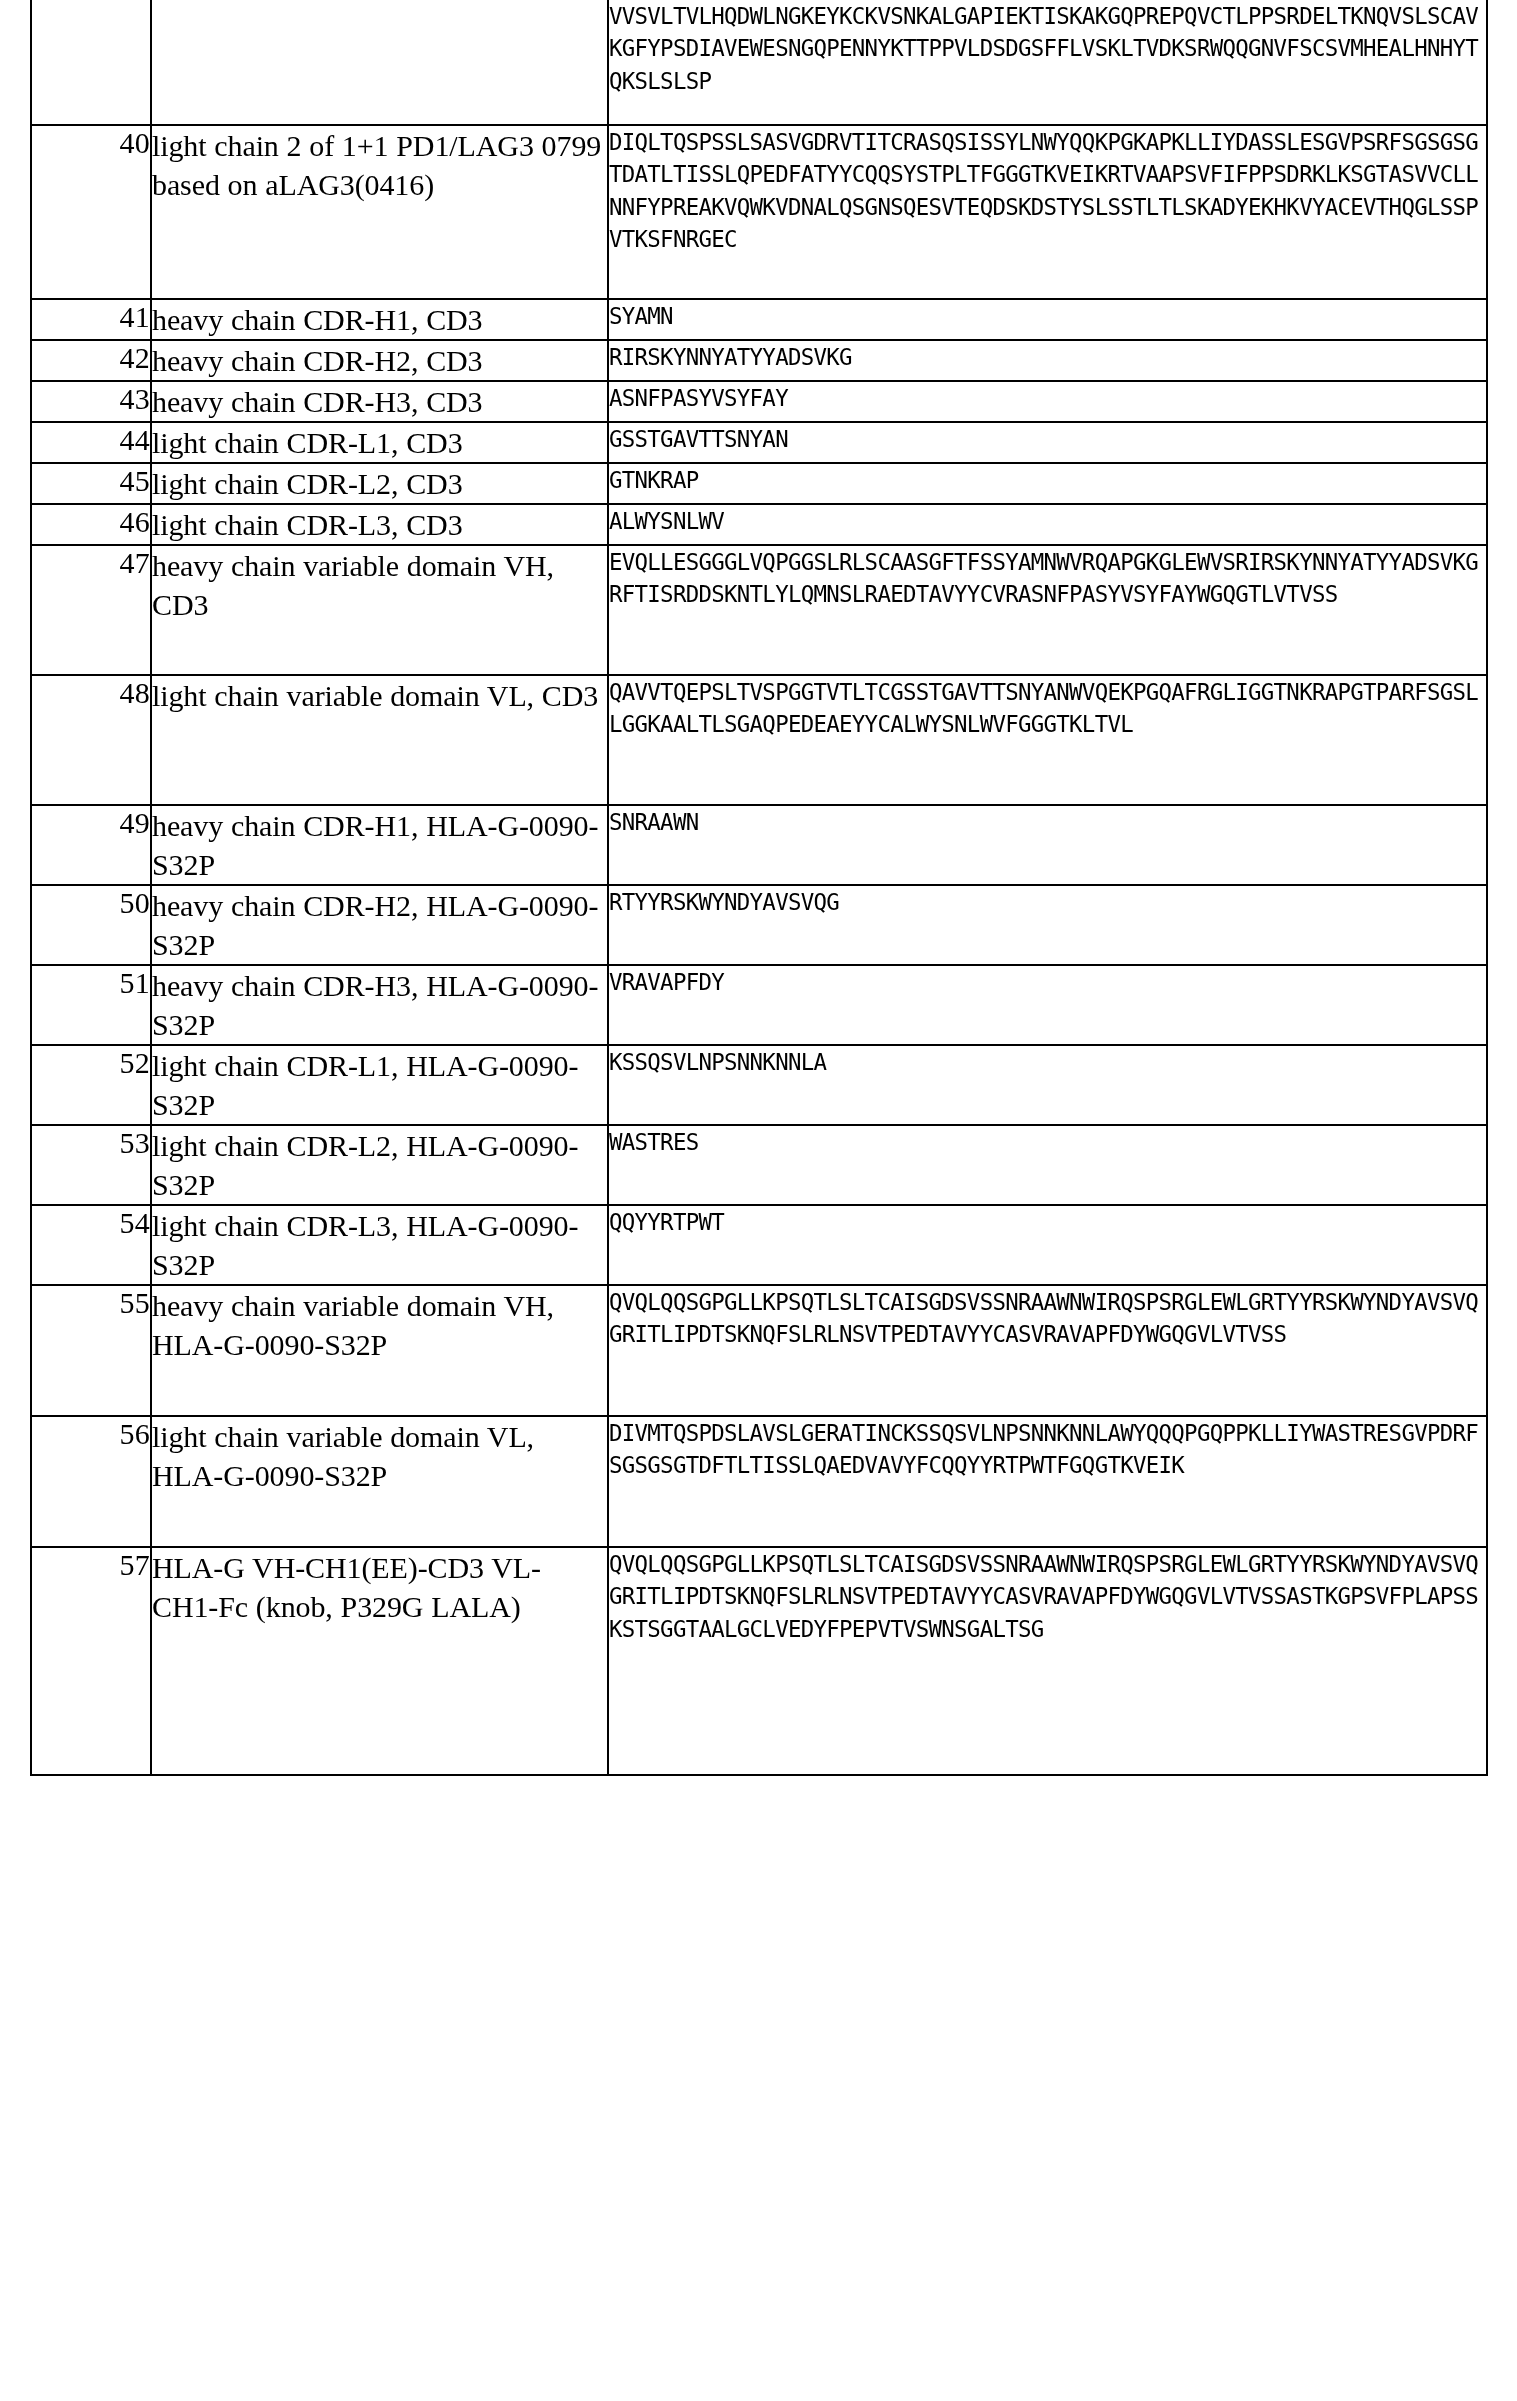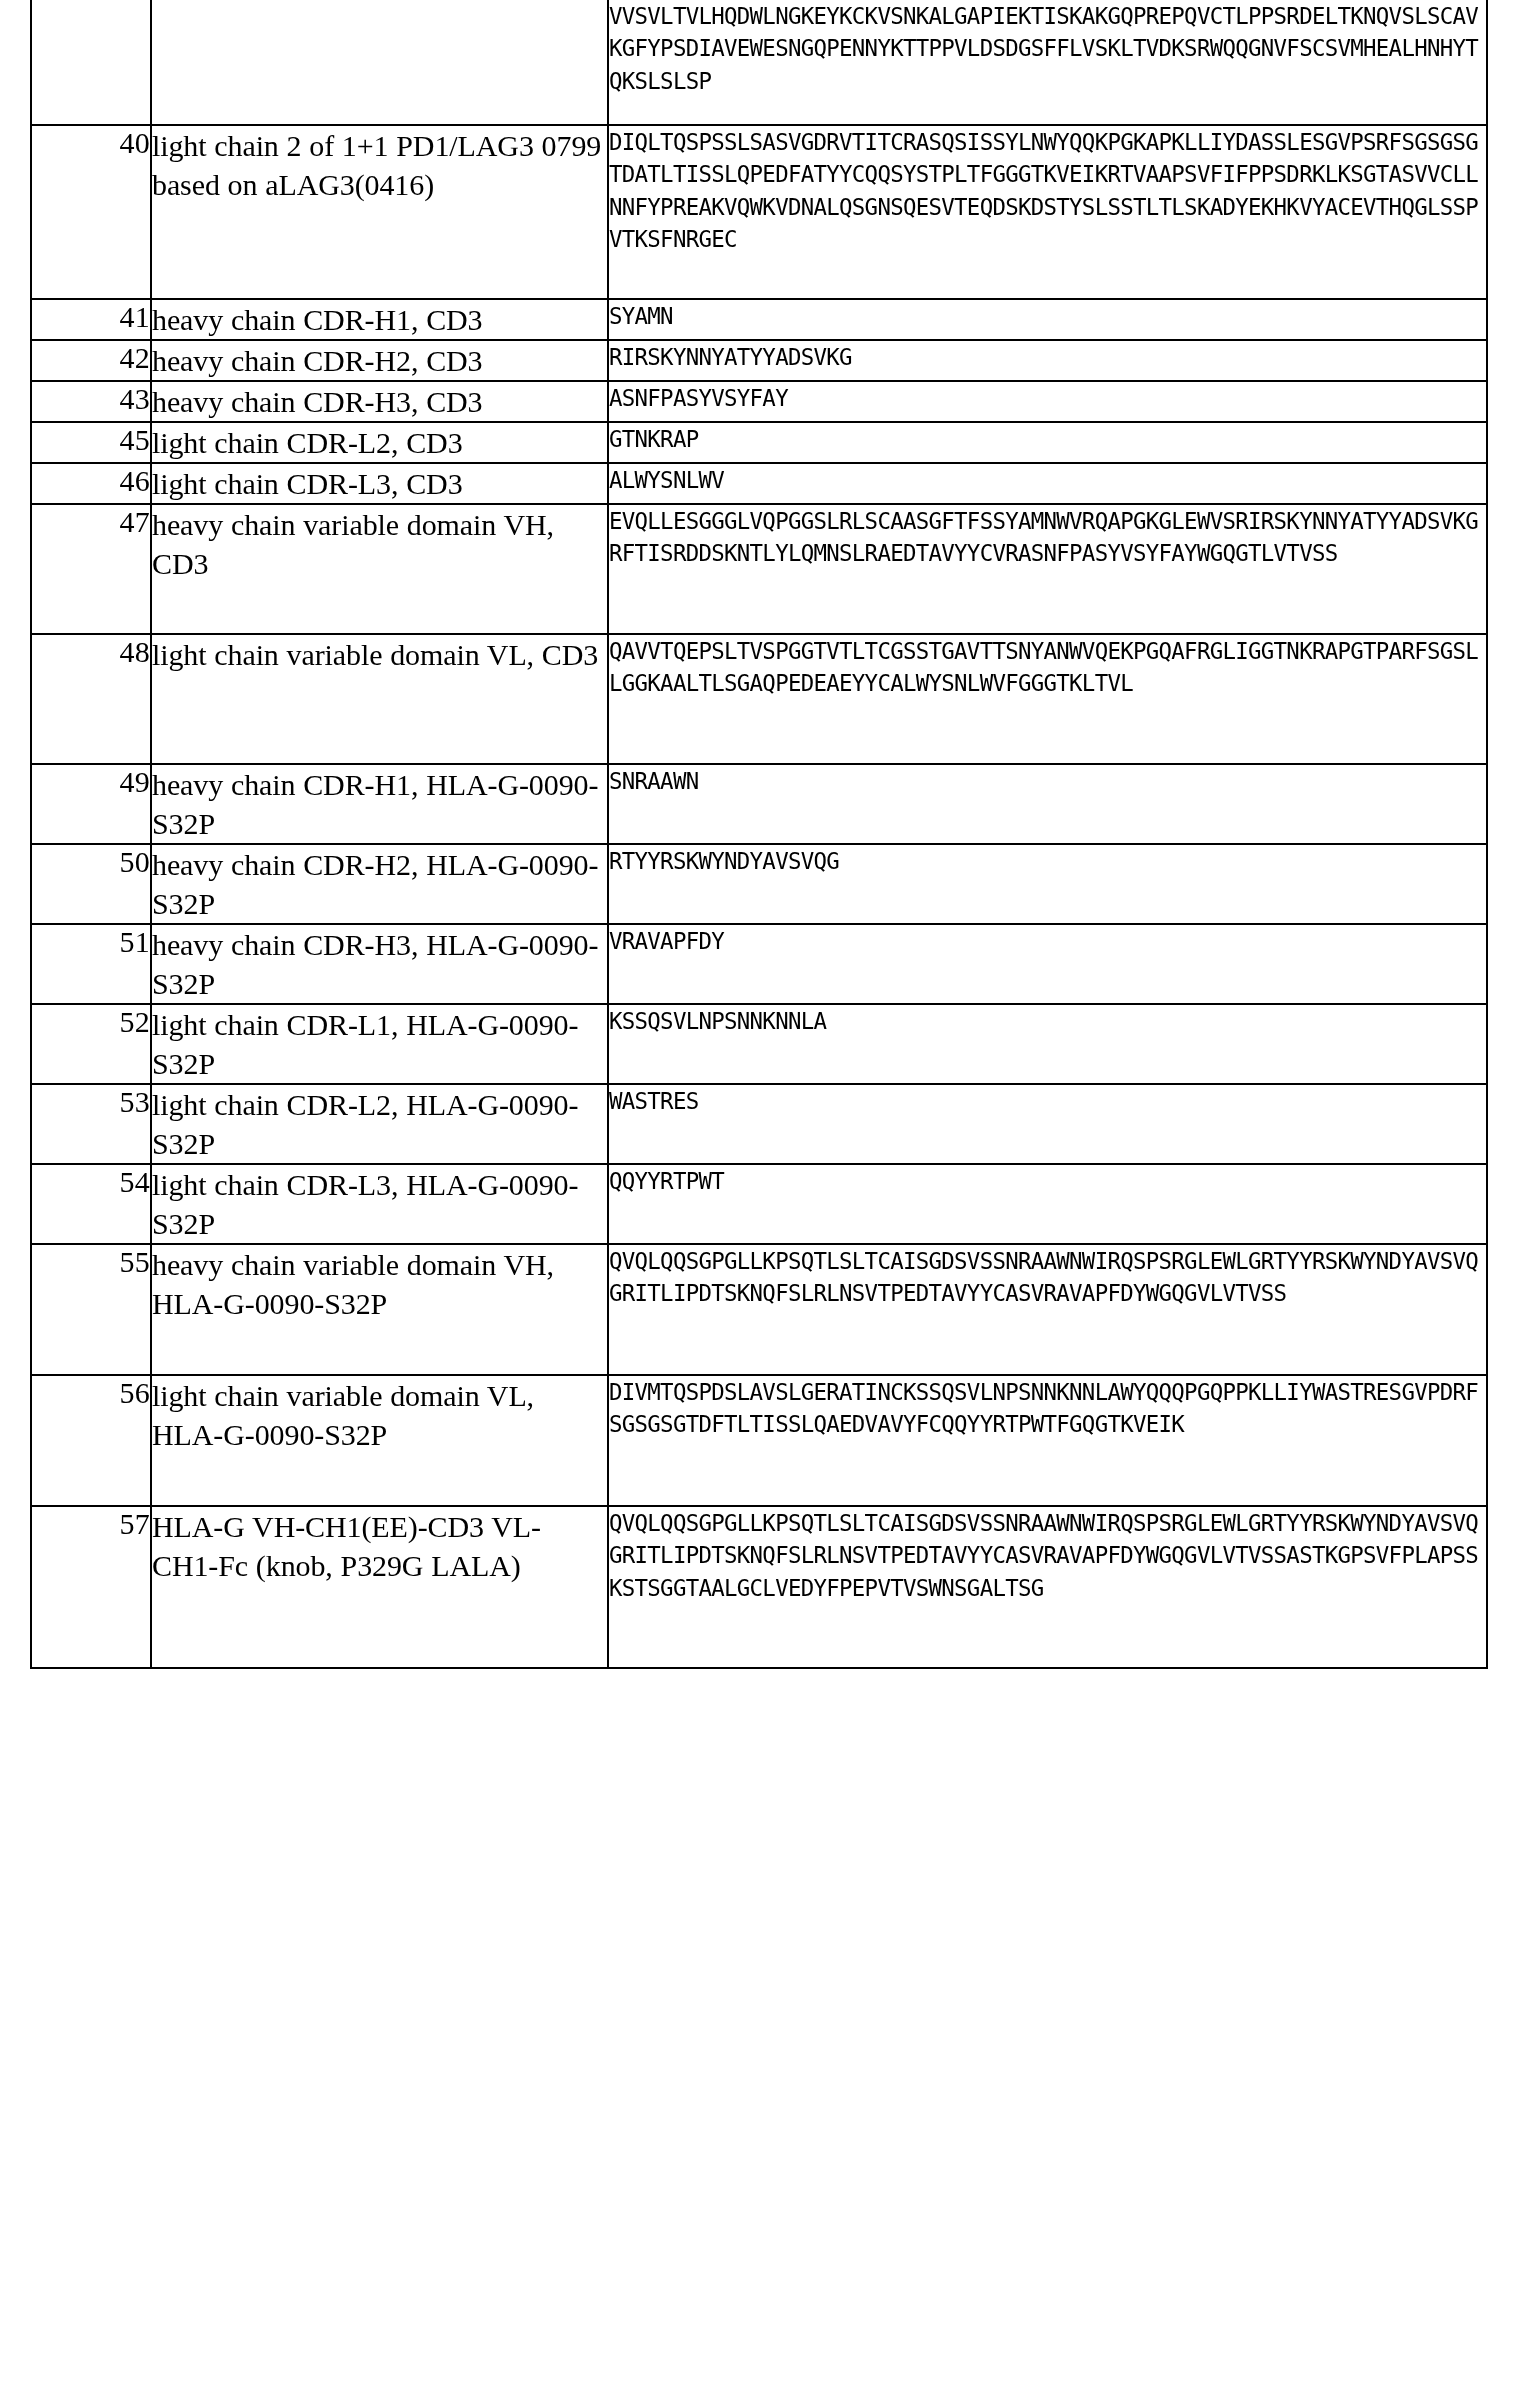--- a/index.html
+++ b/index.html
@@ -119,20 +119,25 @@
         <td class="desc">heavy chain CDR-H2, CD3</td>
         <td class="seq">RIRSKYNNYATYYADSVKG</td>
       </tr>
 
       <tr style="height:28px;">
         <td class="num">43</td>
         <td class="desc">heavy chain CDR-H3, CD3</td>
         <td class="seq">ASNFPASYVSYFAY</td>
       </tr>
 
+      <tr style="height:28px;">
+        <td class="num">44</td>
+        <td class="desc">light chain CDR-L1, CD3</td>
+        <td class="seq">GSSTGAVTTSNYAN</td>
+      </tr>
 
       <tr style="height:28px;">
         <td class="num">45</td>
         <td class="desc">light chain CDR-L2, CD3</td>
         <td class="seq">GTNKRAP</td>
       </tr>
 
       <tr style="height:28px;">
         <td class="num">46</td>
         <td class="desc">light chain CDR-L3, CD3</td>
@@ -192,21 +197,21 @@
         <td class="desc">heavy chain variable domain VH, HLA-G-0090-S32P</td>
         <td class="seq">QVQLQQSGPGLLKPSQTLSLTCAISGDSVSSNRAAWNWIRQSPSRGLEWLGRTYYRSKWYNDYAVSVQGRITLIPDTSKNQFSLRLNSVTPEDTAVYYCASVRAVAPFDYWGQGVLVTVSS</td>
       </tr>
 
       <tr style="height:131px;">
         <td class="num">56</td>
         <td class="desc">light chain variable domain VL, HLA-G-0090-S32P</td>
         <td class="seq">DIVMTQSPDSLAVSLGERATINCKSSQSVLNPSNNKNNLAWYQQQPGQPPKLLIYWASTRESGVPDRFSGSGSGTDFTLTISSLQAEDVAVYFCQQYYRTPWTFGQGTKVEIK</td>
       </tr>
 
-      <tr style="height:162px;">
+      <tr style="height:228px;">
         <td class="num">57</td>
         <td class="desc">HLA-G VH-CH1(EE)-CD3 VL-CH1-Fc (knob, P329G LALA)</td>
         <td class="seq">QVQLQQSGPGLLKPSQTLSLTCAISGDSVSSNRAAWNWIRQSPSRGLEWLGRTYYRSKWYNDYAVSVQGRITLIPDTSKNQFSLRLNSVTPEDTAVYYCASVRAVAPFDYWGQGVLVTVSSASTKGPSVFPLAPSSKSTSGGTAALGCLVEDYFPEPVTVSWNSGALTSG</td>
       </tr>
 
     </tbody>
   </table>
 
 </div>
 

